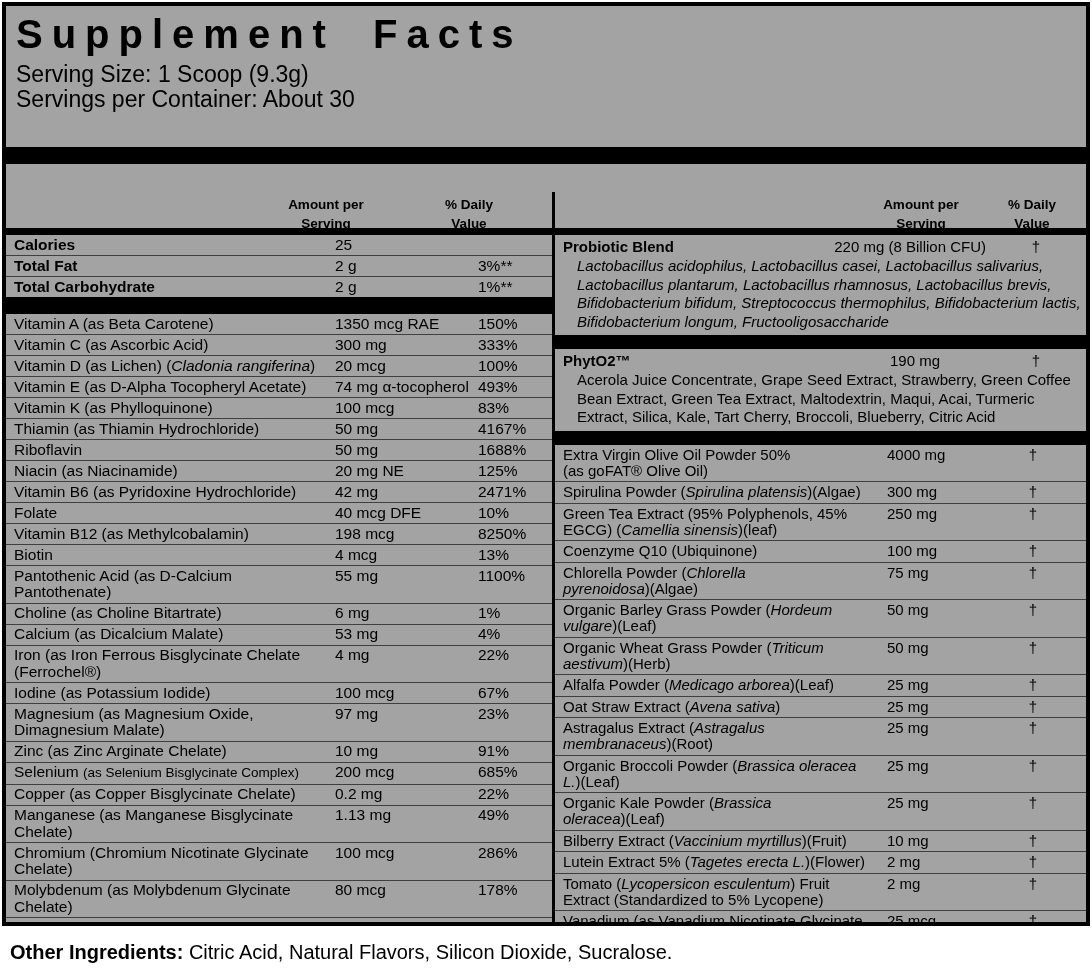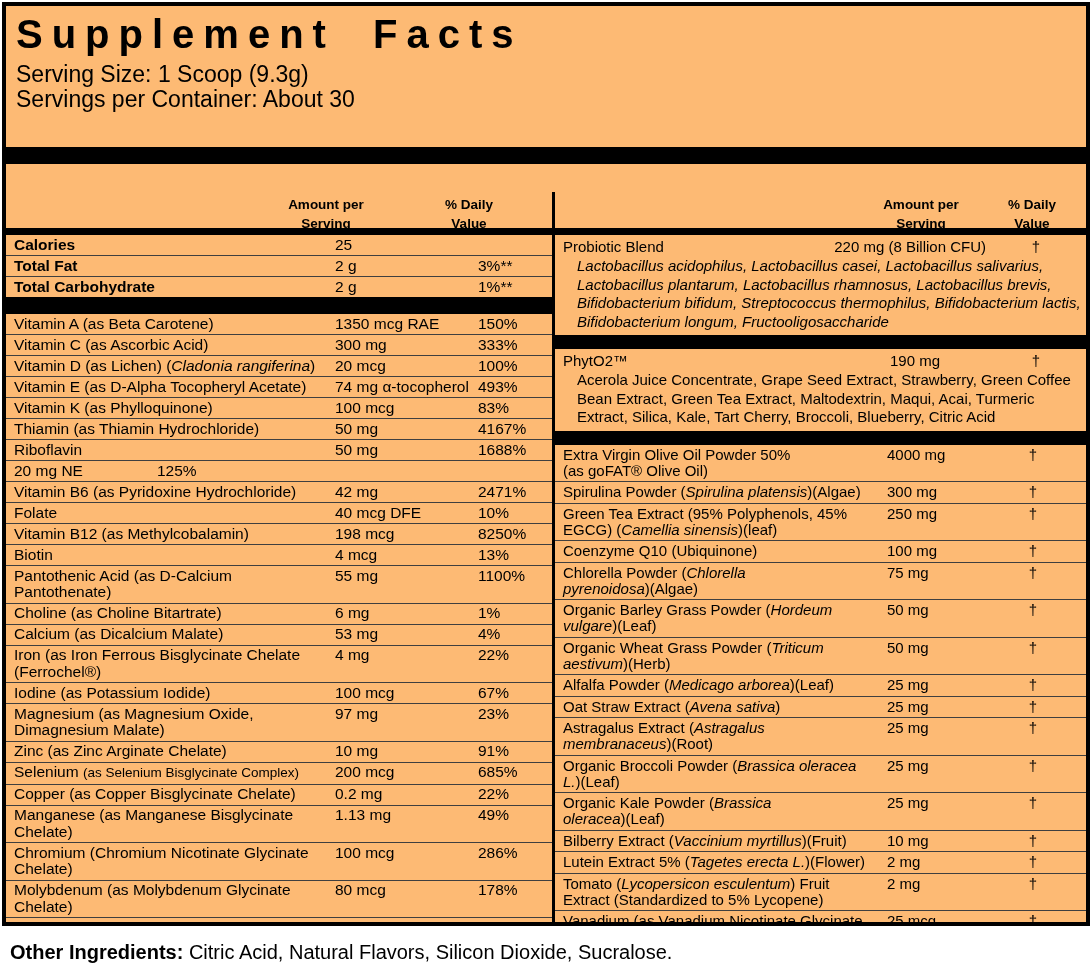--- a/index.html
+++ b/index.html
@@ -1,17 +1,17 @@
 <!DOCTYPE html>
 <html><head>
 <meta charset="utf-8">
 <style>
   html,body{margin:0;padding:0;background:#fff;}
   body{width:1092px;height:970px;overflow:hidden;font-family:"Liberation Sans",sans-serif;color:#000;-webkit-font-smoothing:antialiased;}
-  .label{position:relative;margin:2px 8px 0 2px;width:1088px;height:924px;border:4px solid #000;box-sizing:border-box;display:flex;flex-direction:column;background:#fdba74;gap:28px;}
+  .label{position:relative;margin:2px 8px 0 2px;width:1088px;height:924px;border:4px solid #000;box-sizing:border-box;display:flex;flex-direction:column;background:#a3a3a3;gap:28px;}
   .hd{padding:4px 10px 0 10px;flex-shrink:0;}
   .title{font-size:40px;font-weight:bold;letter-spacing:9px;word-spacing:18px;line-height:44px;margin:2px 0 6px 0;}
   .sline{font-size:23px;line-height:25px;}
   .bigbar{height:17px;background:#000;margin-top:7px;flex-shrink:0;}
   .cols{flex:1;display:flex;align-items:stretch;min-height:0;}
   .lcol{width:546px;flex:none;display:flex;flex-direction:column;overflow:hidden;}
   .vdiv{width:3px;background:#000;flex:none;}
   .rcol{flex:1;display:flex;flex-direction:column;overflow:hidden;}
   .colhead{position:relative;height:36px;border-bottom:7px solid #000;flex-shrink:0;}
   .chamt,.chdv{position:absolute;top:3px;font-weight:bold;font-size:13.5px;line-height:19px;text-align:center;white-space:pre-line;}
@@ -29,21 +29,21 @@
   .lrows .tdv{flex:1;}
   .rrows{font-size:15px;line-height:16px;}
   .rrows .trow{padding:2px 0 2.5px 8px;}
   .rrows .tname{width:324px;flex:none;white-space:pre-wrap;padding-right:4px;box-sizing:border-box;}
   .rrows .tamt{width:96px;flex:none;}
   .rrows .tdv{width:100px;flex:none;text-align:center;}
   .bold{font-weight:bold;}
   .sm{font-size:13.5px;}
   .blend{padding:3px 0 2px 8px;font-size:15px;line-height:17px;flex-shrink:0;}
   .bhead{display:flex;align-items:flex-start;}
-  .bname{flex:1;}
+  .bname{flex:1;font-weight:bold;}
   .blend1 .bamt{width:156px;flex:none;text-align:right;}
   .blend2 .bamt{width:96px;flex:none;text-align:left;}
   .bdag{width:100px;flex:none;text-align:center;}
   .bpara{margin:2px 2px 2px 14px;line-height:18.5px;}
   .bpara.it{font-style:italic;}
   .midbar{height:14px;background:#000;flex-shrink:0;}
   .botbar{height:17px;background:#000;flex-shrink:0;margin-top:2px;}
   .fnotes{padding:9px 8px 0 8px;font-size:15.5px;line-height:23px;}
   .other{margin:13px 0 0 10px;font-size:20px;line-height:26px;}
   .other .olbl{font-weight:bold;}
@@ -118,20 +118,21 @@
             <span class="tname">Thiamin (as Thiamin Hydrochloride)</span>
             <span class="tamt">50 mg</span>
             <span class="tdv">4167%</span>
           </div>
           <div class="trow">
             <span class="tname">Riboflavin</span>
             <span class="tamt">50 mg</span>
             <span class="tdv">1688%</span>
           </div>
           <div class="trow">
+            <span class="tname">Niacin (as Niacinamide)</span>
             <span class="tamt">20 mg NE</span>
             <span class="tdv">125%</span>
           </div>
           <div class="trow">
             <span class="tname">Vitamin B6 (as Pyridoxine Hydrochloride)</span>
             <span class="tamt">42 mg</span>
             <span class="tdv">2471%</span>
           </div>
           <div class="trow">
             <span class="tname">Folate</span>

